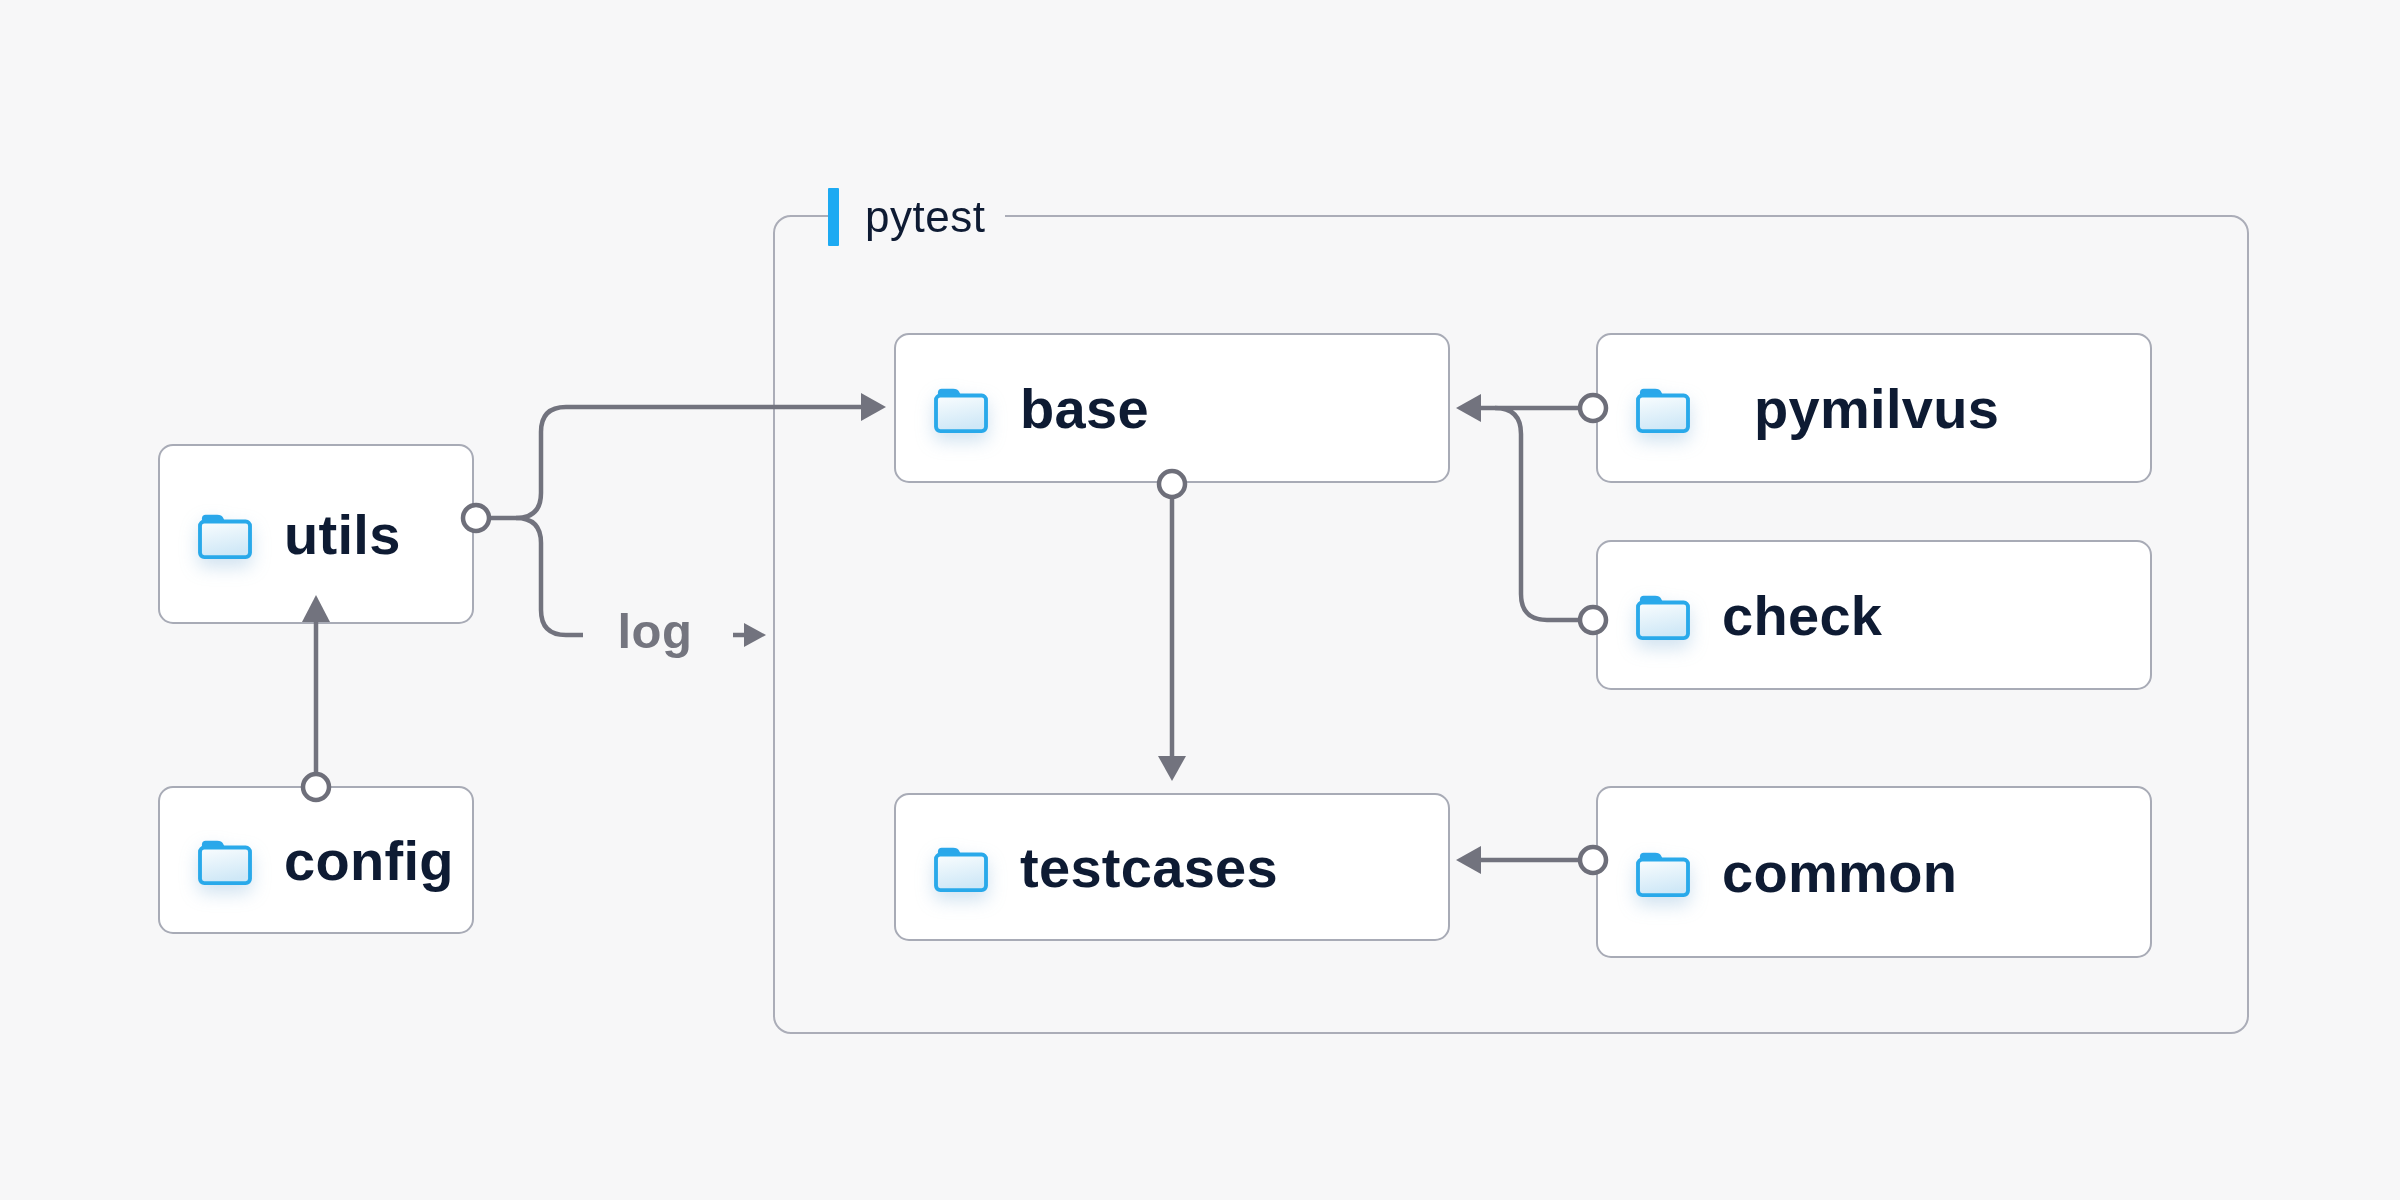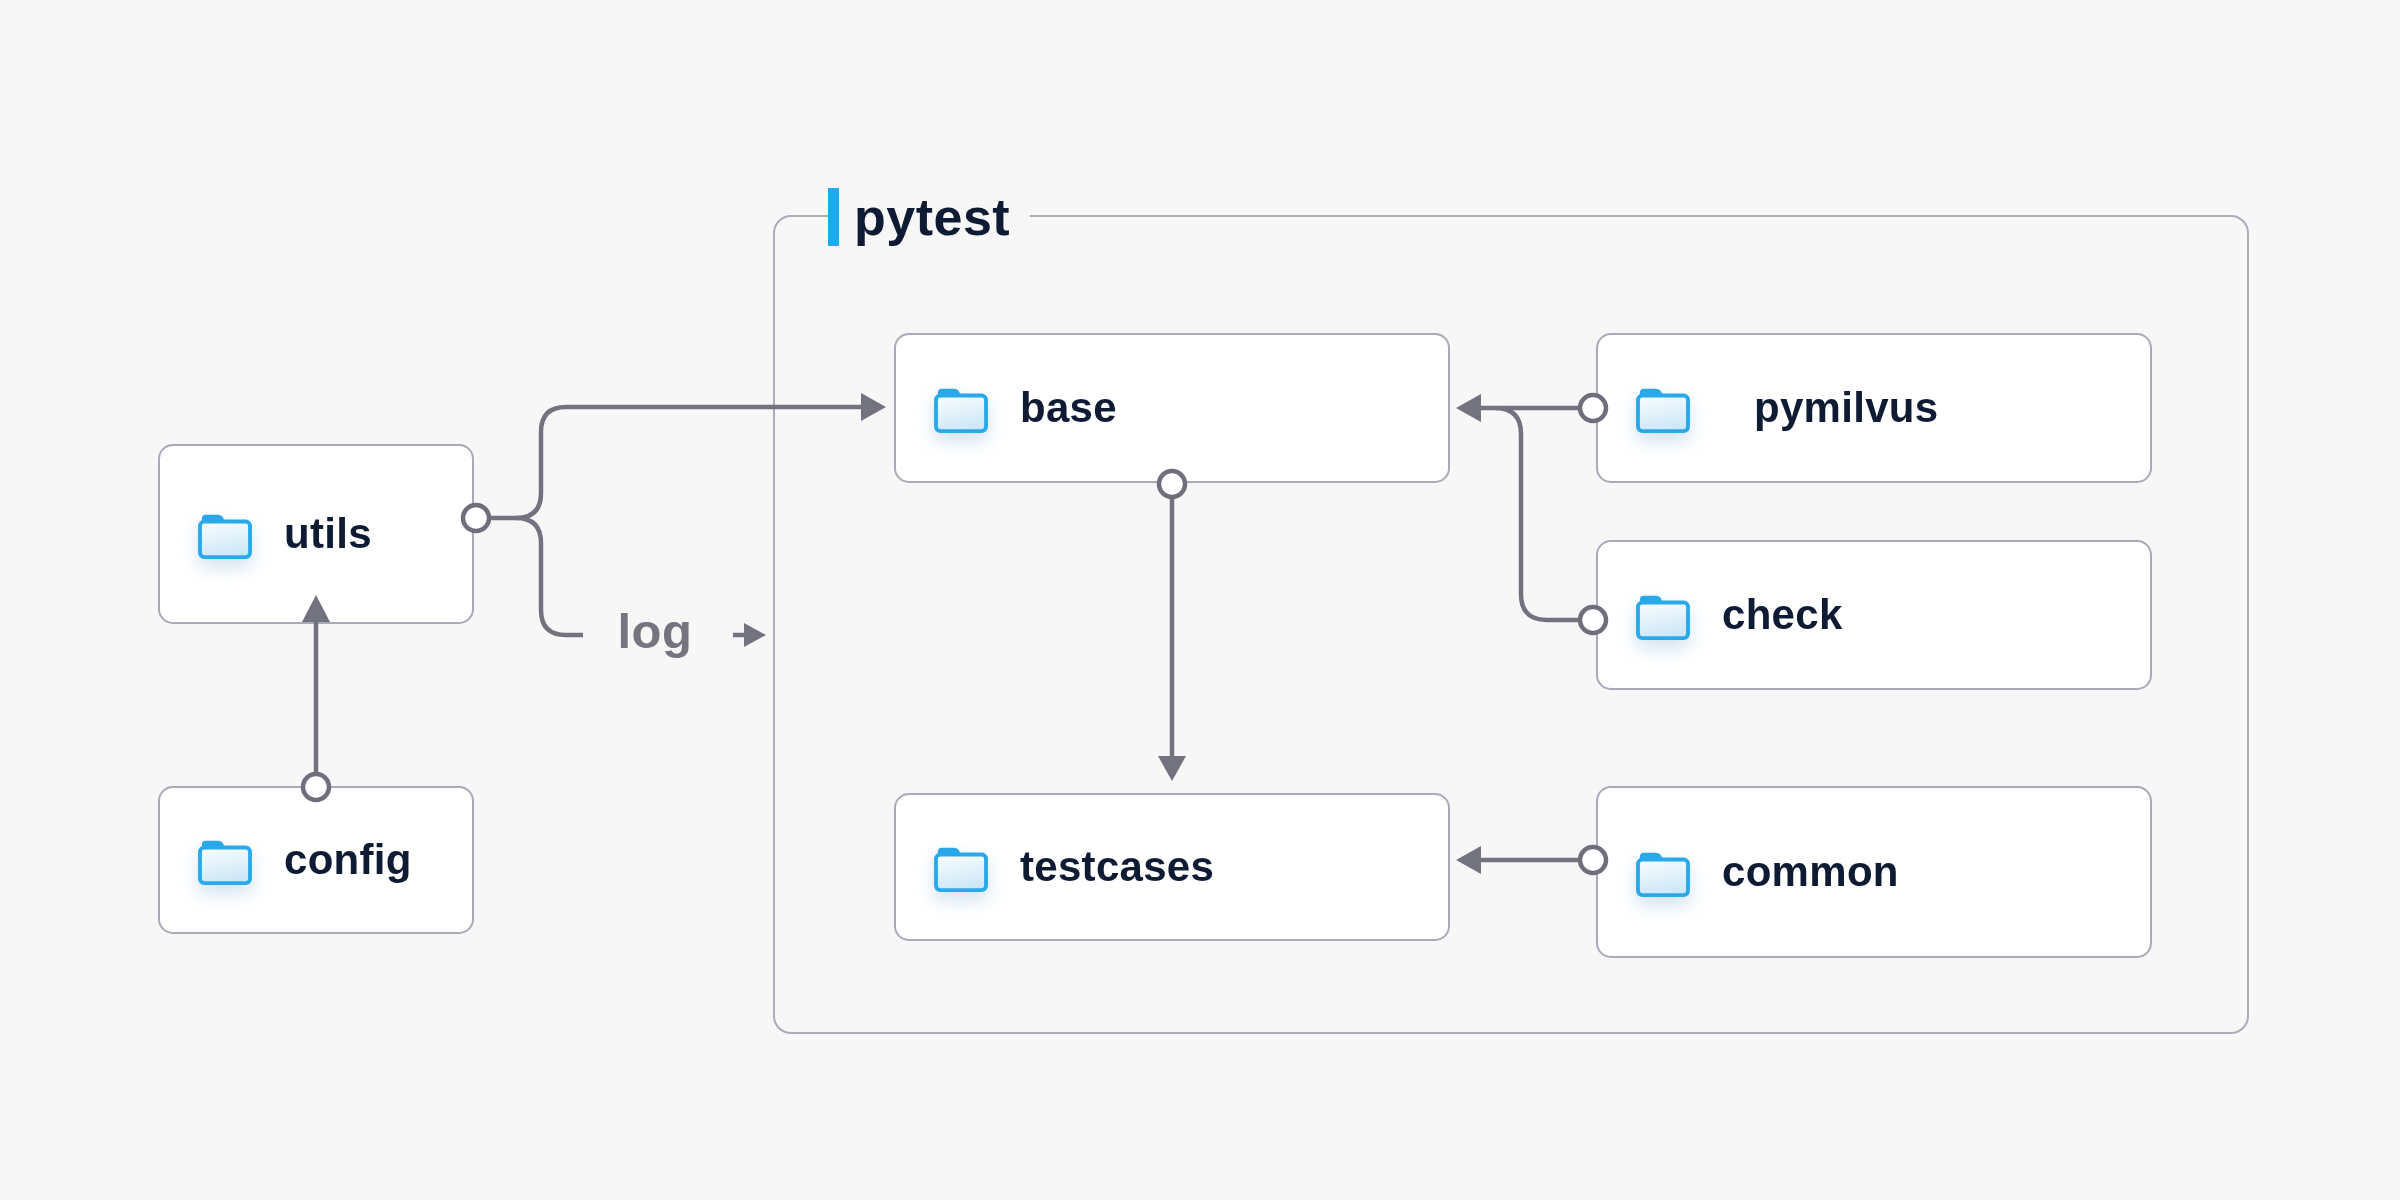--- a/index.html
+++ b/index.html
@@ -29,22 +29,22 @@
     display:flex;align-items:center;
     background:#f7f7f8;
     padding:0 20px 0 0;
   }
   .accent-bar{
     width:11px;height:58px;
     background:#1daaf2;
     border-radius:1px;
   }
   .group-title{
-    margin-left:15px;
-    font-size:52px;font-weight:700;
+    margin-left:26px;
+    font-size:44px;font-weight:400;
     color:#0e1b33;
     letter-spacing:0.5px;
   }
 
   
   .node{
     position:absolute;
     background:#ffffff;
     border:2px solid #a8abb6;
     border-radius:15px;
@@ -53,21 +53,21 @@
     box-sizing:border-box;
     cursor:default;
   }
   .node .folder{
     width:58px;height:50px;
     flex:0 0 auto;
     filter:drop-shadow(0px 8px 9px rgba(100,160,205,.30));
   }
   .node .label{
     margin-left:30px;
-    font-size:42px;font-weight:700;
+    font-size:56px;font-weight:700;
     color:#0e1b33;
     letter-spacing:0.3px;
     white-space:nowrap;
   }
   .node-utils    {left:158px; top:444px; width:316px; height:180px;}
   .node-config   {left:158px; top:786px; width:316px; height:148px;}
   .node-base     {left:894px; top:333px; width:556px; height:150px;}
   .node-pymilvus {left:1596px;top:333px; width:556px; height:150px;gap:32px;}
   .node-check    {left:1596px;top:540px; width:556px; height:150px;}
   .node-testcases{left:894px; top:786px; width:556px; height:148px;margin-top:7px;}

